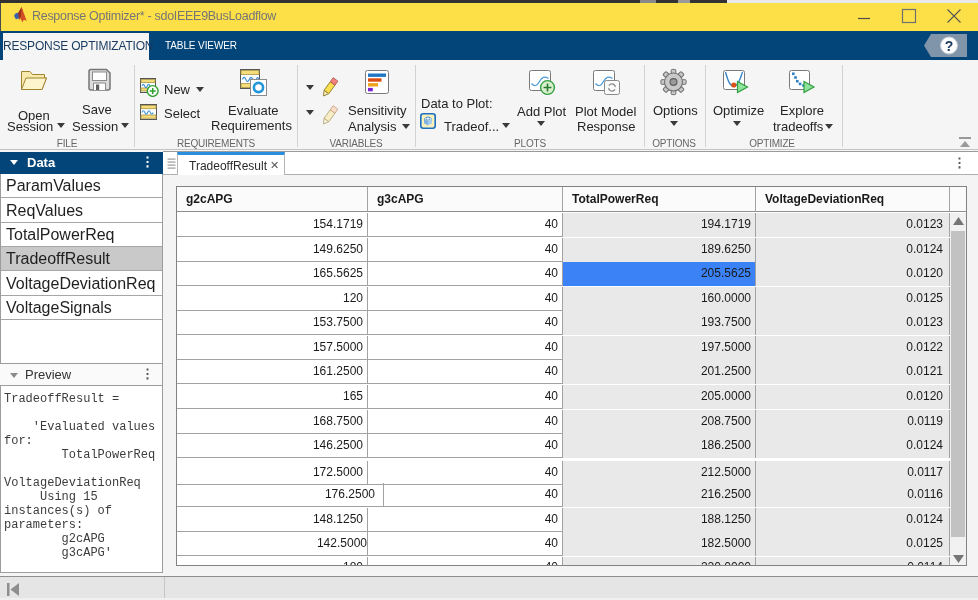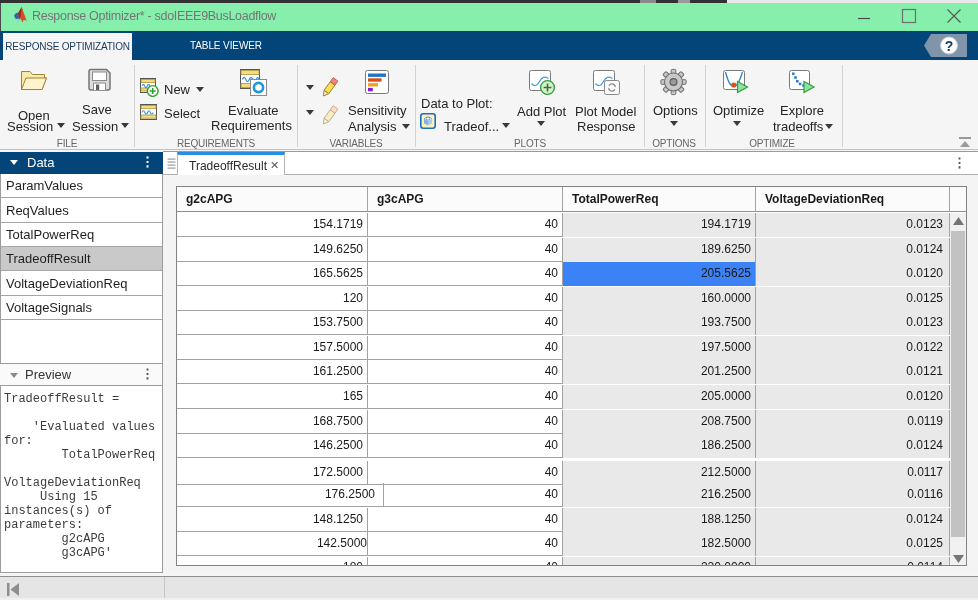--- a/index.html
+++ b/index.html
@@ -6,47 +6,47 @@
   html,body { width:978px; height:600px; overflow:hidden;
     font-family:"Liberation Sans", sans-serif; }
   #app { position:relative; width:978px; height:600px; background:#f5f5f5; }
   .abs { position:absolute; }
 
   
   #topstrip { left:0; top:0; width:727px; height:3px; background:#323232; }
   #topstrip2 { left:727px; top:0; width:251px; height:3px; background:#e9e9e9; }
   #topdash1 { left:640px; top:0; width:16px; height:3px; background:#8a8a8a; }
   #topdash2 { left:678px; top:0; width:12px; height:3px; background:#9a9a9a; }
-  #titlebar { left:0; top:3px; width:978px; height:28px; background:#86efac;
+  #titlebar { left:0; top:3px; width:978px; height:28px; background:#fde047;
     border-left:1px solid #4a4a4a; }
   #title-text { left:31px; top:6px; font-size:12.5px; letter-spacing:-0.3px; color:#757575; }
 
   
   #tabbar { left:0; top:31px; width:978px; height:29px; background:#034578; }
-  #tab-active { left:3px; top:2px; width:129px; height:27px; background:#f5f5f5;
-    color:#173a5e; font-size:10px; letter-spacing:-0.2px; text-align:center;
+  #tab-active { left:3px; top:2px; width:146px; height:27px; background:#f5f5f5;
+    color:#173a5e; font-size:12px; letter-spacing:-0.2px; text-align:center;
     line-height:27px; white-space:nowrap; }
   #tab2 { left:165px; top:0; height:29px; color:#fff; font-size:10px;
-    letter-spacing:-0.1px; line-height:29px; white-space:nowrap;margin-left:25px; }
+    letter-spacing:-0.1px; line-height:29px; white-space:nowrap; }
 
   
   #ribbon { left:0; top:60px; width:978px; height:90px; background:#f5f5f5;
     border-bottom:1px solid #c3c3c3; }
   .sep { top:5px; width:1px; height:82px; background:#d2d2d2; }
   .seclabel { top:78px; font-size:10px; letter-spacing:-0.2px; color:#666; text-align:center; }
   .rtext { font-size:13px; color:#252525; }
   .arrow { width:0; height:0; border-left:4px solid transparent;
     border-right:4px solid transparent; border-top:5px solid #3a3a3a; }
 
   
   #leftpanel { left:0; top:152px; width:163px; height:421px; background:#fff;
     border:1px solid #9c9c9c; border-top:none; }
   #dataheader { left:0; top:152px; width:163px; height:22px; background:#034578; }
   .listrow { left:1px; width:161px; height:24px; border-bottom:1px solid #a6a6a6;
-    font-size:13px; color:#1f1f1f; line-height:24px; padding-left:5px; }
+    font-size:16px; color:#1f1f1f; line-height:24px; padding-left:5px; }
   #prevheader { left:0; top:363px; width:163px; height:23px; background:#fafafa;
     border:1px solid #9c9c9c; border-left:none;}
   #prevtext { left:4px; top:392px; font-family:"Liberation Mono", monospace;
     font-size:12px; line-height:14px; color:#3c3c3c; white-space:pre; }
 
   
   #docbar { left:163px; top:151px; width:815px; height:24px; background:#fff;
     border-top:1px solid #9a9a9a; border-bottom:1px solid #b0b0b0; }
   #doctab { left:14px; top:0; width:108px; height:23px; background:#fff;
     border:1px solid #b5b5b5; border-top:3px solid #2a8ee0; border-bottom:none; }
@@ -276,21 +276,21 @@
         <rect x="9.8" y="12.6" width="2.6" height="2.6"></rect>
         <rect x="13.2" y="14.2" width="2.6" height="2.6"></rect>
       </g>
       <polygon points="15,11.5 25,17 15,22.5" fill="#8fe39b" stroke="#2f9e3f" stroke-width="1.2"></polygon>
     </svg>
   </div>
 
   <div class="abs" id="leftpanel"></div>
   <div class="abs" id="dataheader">
     <div class="abs arrow" style="left:10px;top:8px;border-top-color:#fff"></div>
-    <div class="abs" style="left:27px;top:3px;font-size:13px;font-weight:normal;color:#fff">Data</div>
+    <div class="abs" style="left:27px;top:3px;font-size:13px;font-weight:bold;color:#fff">Data</div>
     <div class="abs" style="left:141px;top:2px;font-size:13px;font-weight:bold;color:#fff">⋮</div>
   </div>
   <div class="abs listrow" style="top:174px">ParamValues</div>
   <div class="abs listrow" style="top:199px">ReqValues</div>
   <div class="abs listrow" style="top:223px">TotalPowerReq</div>
   <div class="abs listrow" style="top:247px;background:#c9c9c9">TradeoffResult</div>
   <div class="abs listrow" style="top:272px">VoltageDeviationReq</div>
   <div class="abs listrow" style="top:296px">VoltageSignals</div>
   <div class="abs" id="prevheader">
     <div class="abs arrow" style="left:10px;top:9px;border-top-color:#8a8a8a"></div>

